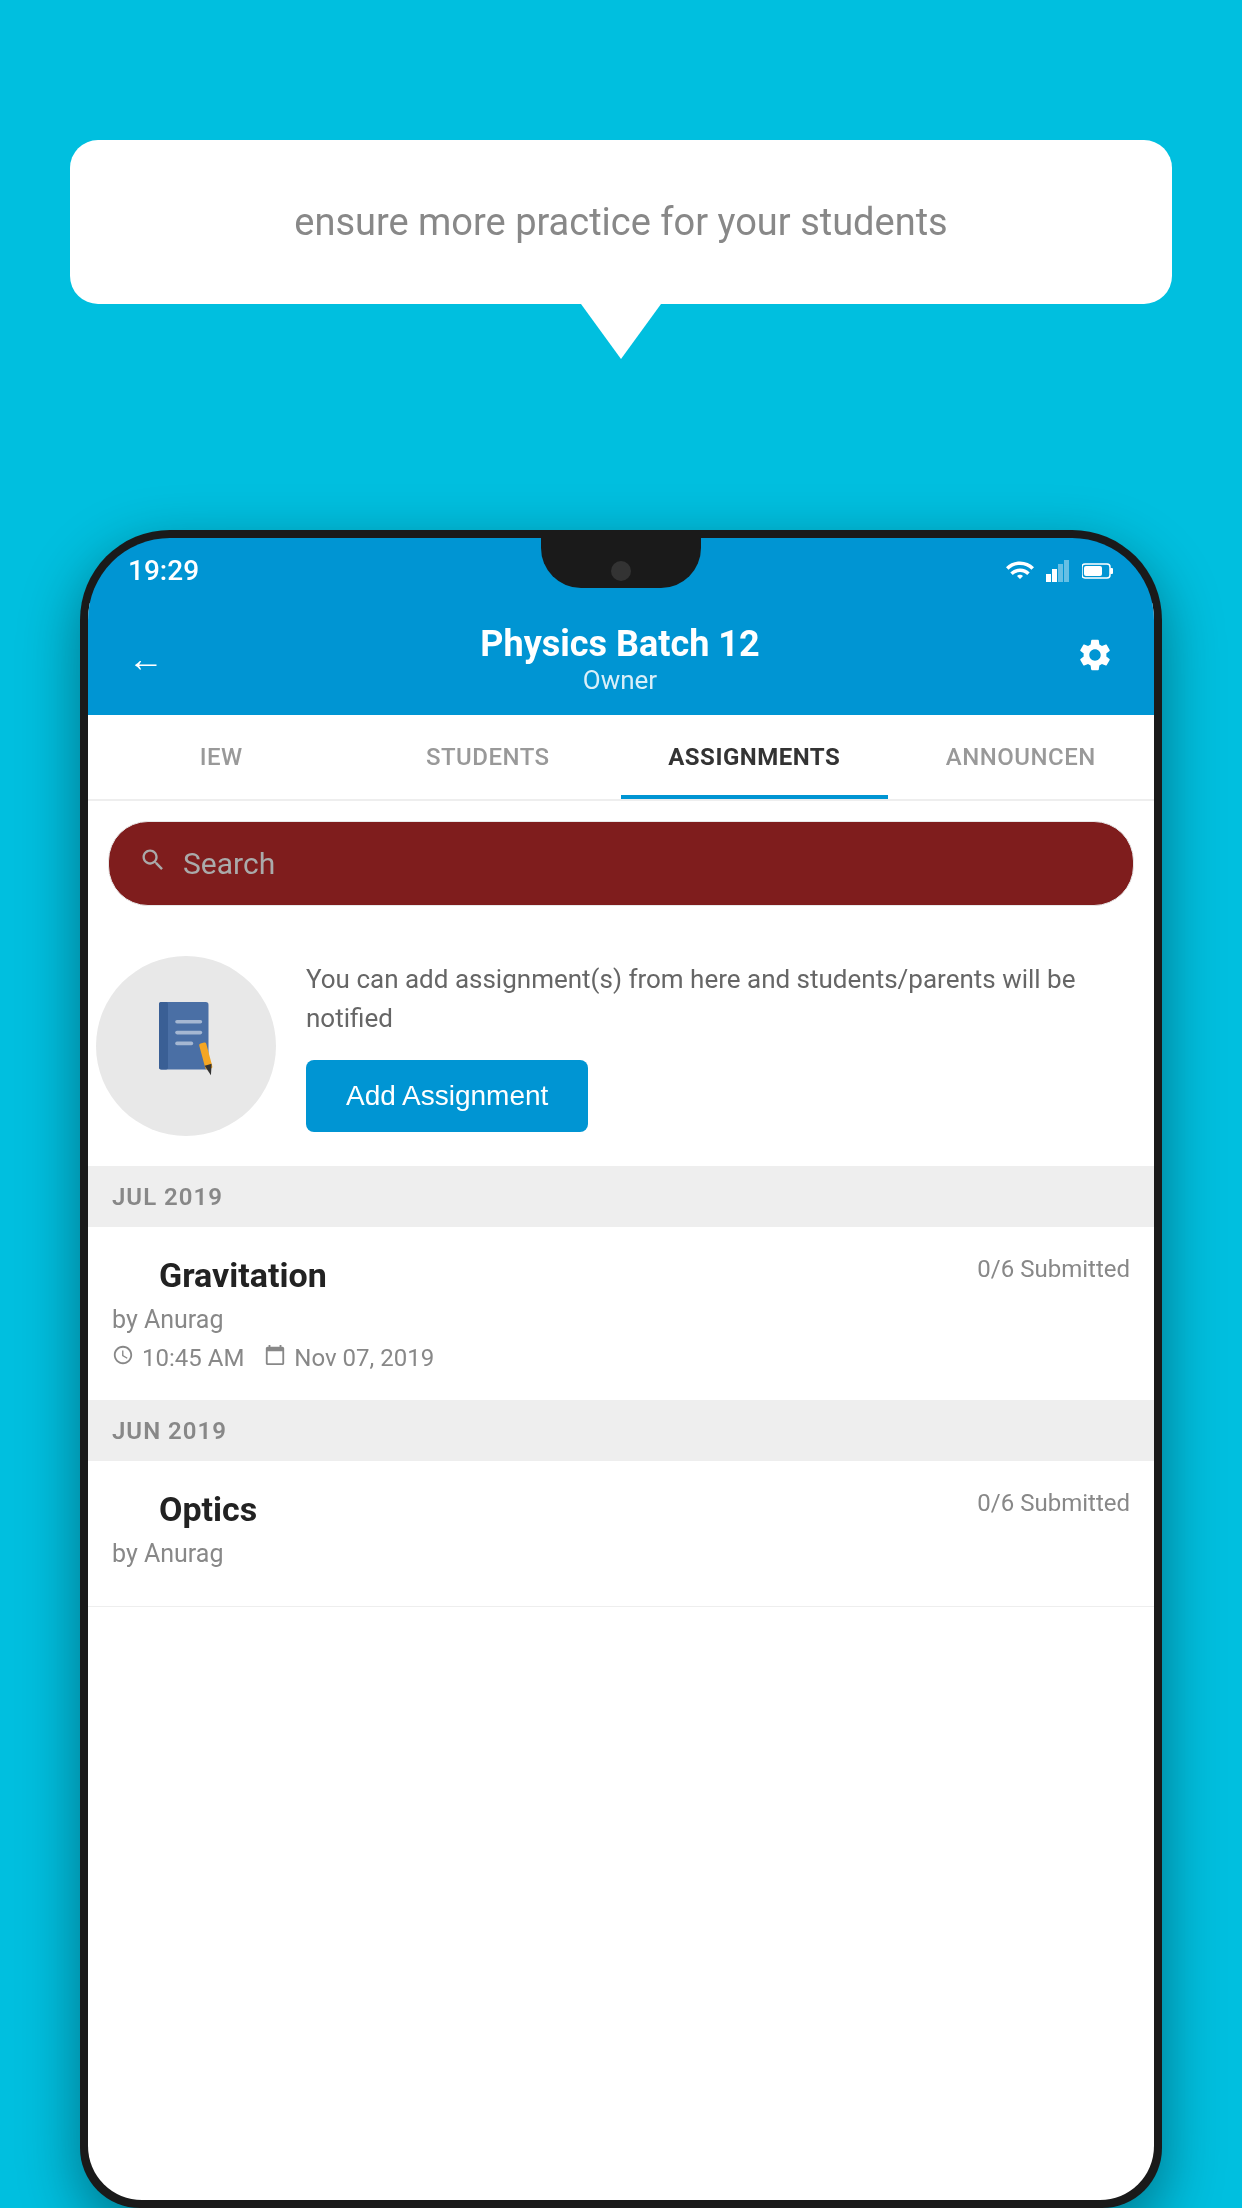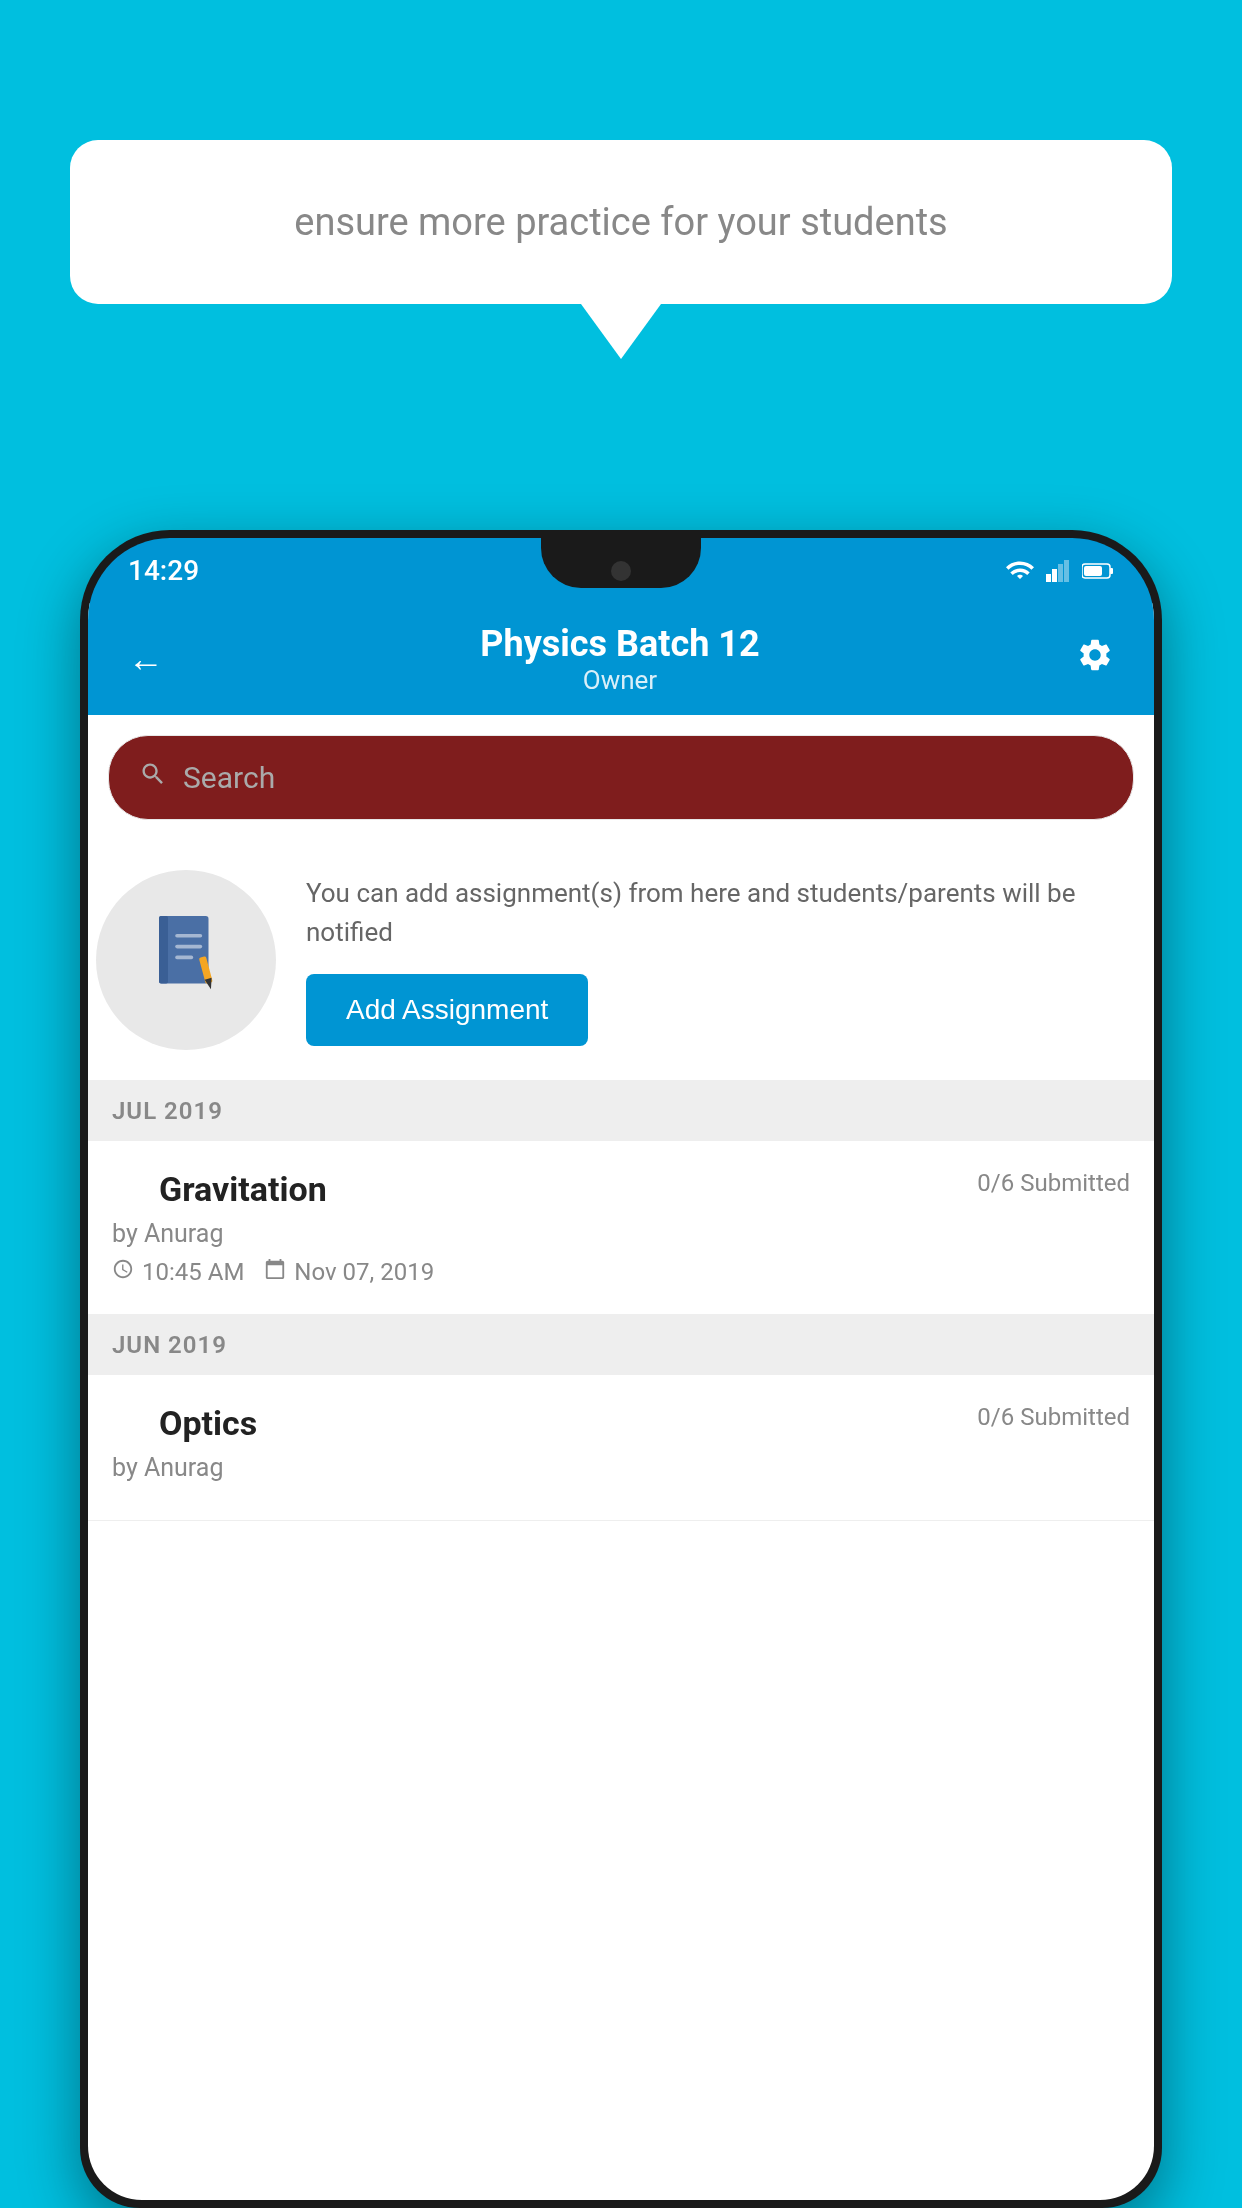--- a/index.html
+++ b/index.html
@@ -347,21 +347,21 @@
   <div class="speech-bubble">
     <div class="speech-bubble-subtitle">ensure more practice for your students</div>
   </div>
   <div class="speech-bubble-arrow"></div>
 </div>
 
 <div class="phone-frame">
   <div class="phone-inner">
 
     <div class="status-bar">
-      <span class="status-time">14:29</span>
+      <span class="status-time">19:29</span>
       <div class="notch">
         <div class="camera-dot"></div>
       </div>
       <div class="status-icons">
 
         <svg width="28" height="22" viewBox="0 0 28 22">
           <path d="M14 5C9.5 5 5.5 6.8 2.5 9.7L0 7.2C3.6 3.7 8.5 1.5 14 1.5s10.4 2.2 14 5.7L25.5 9.7C22.5 6.8 18.5 5 14 5zm0 7c-2.8 0-5.3 1.1-7.2 2.9L4.3 12.4C6.8 10 10.2 8.5 14 8.5s7.2 1.5 9.7 3.9l-2.5 2.5C19.3 13.1 16.8 12 14 12zm0 7l-3-3c.8-.8 1.9-1.3 3-1.3s2.2.5 3 1.3l-3 3z" fill="white"></path>
         </svg>
 
         <svg width="24" height="22" viewBox="0 0 24 22">
@@ -387,20 +387,34 @@
           <div class="header-title">Physics Batch 12</div>
           <div class="header-subtitle">Owner</div>
         </div>
         <span class="gear-btn">
           <svg width="38" height="38" viewBox="0 0 24 24" fill="white">
             <path d="M19.14,12.94c0.04-0.3,0.06-0.61,0.06-0.94c0-0.32-0.02-0.64-0.07-0.94l2.03-1.58c0.18-0.14,0.23-0.41,0.12-0.61 l-1.92-3.32c-0.12-0.22-0.37-0.29-0.59-0.22l-2.39,0.96c-0.5-0.38-1.03-0.7-1.62-0.94L14.4,2.81c-0.04-0.24-0.24-0.41-0.48-0.41 h-3.84c-0.24,0-0.43,0.17-0.47,0.41L9.25,5.35C8.66,5.59,8.12,5.92,7.63,6.29L5.24,5.33c-0.22-0.08-0.47,0-0.59,0.22L2.74,8.87 C2.62,9.08,2.66,9.34,2.86,9.48l2.03,1.58C4.84,11.36,4.8,11.69,4.8,12s0.02,0.64,0.07,0.94l-2.03,1.58 c-0.18,0.14-0.23,0.41-0.12,0.61l1.92,3.32c0.12,0.22,0.37,0.29,0.59,0.22l2.39-0.96c0.5,0.38,1.03,0.7,1.62,0.94l0.36,2.54 c0.05,0.24,0.24,0.41,0.48,0.41h3.84c0.24,0,0.44-0.17,0.47-0.41l0.36-2.54c0.59-0.24,1.13-0.56,1.62-0.94l2.39,0.96 c0.22,0.08,0.47,0,0.59-0.22l1.92-3.32c0.12-0.22,0.07-0.47-0.12-0.61L19.14,12.94z M12,15.6c-1.98,0-3.6-1.62-3.6-3.6 s1.62-3.6,3.6-3.6s3.6,1.62,3.6,3.6S13.98,15.6,12,15.6z"></path>
           </svg>
         </span>
       </div>
 
+      <div class="tabs">
+        <div class="tab">
+          <span>IEW</span>
+        </div>
+        <div class="tab">
+          <span>STUDENTS</span>
+        </div>
+        <div class="tab active">
+          <span>ASSIGNMENTS</span>
+        </div>
+        <div class="tab">
+          <span>ANNOUNCEN</span>
+        </div>
+      </div>
 
       <div class="search-bar">
         <span class="search-icon">
           <svg width="28" height="28" viewBox="0 0 24 24" fill="#aaa">
             <path d="M15.5 14h-.79l-.28-.27C15.41 12.59 16 11.11 16 9.5 16 5.91 13.09 3 9.5 3S3 5.91 3 9.5 5.91 16 9.5 16c1.61 0 3.09-.59 4.23-1.57l.27.28v.79l5 4.99L20.49 19l-4.99-5zm-6 0C7.01 14 5 11.99 5 9.5S7.01 5 9.5 5 14 7.01 14 9.5 11.99 14 9.5 14z"></path>
           </svg>
         </span>
         <span class="search-text">Search</span>
       </div>
 

